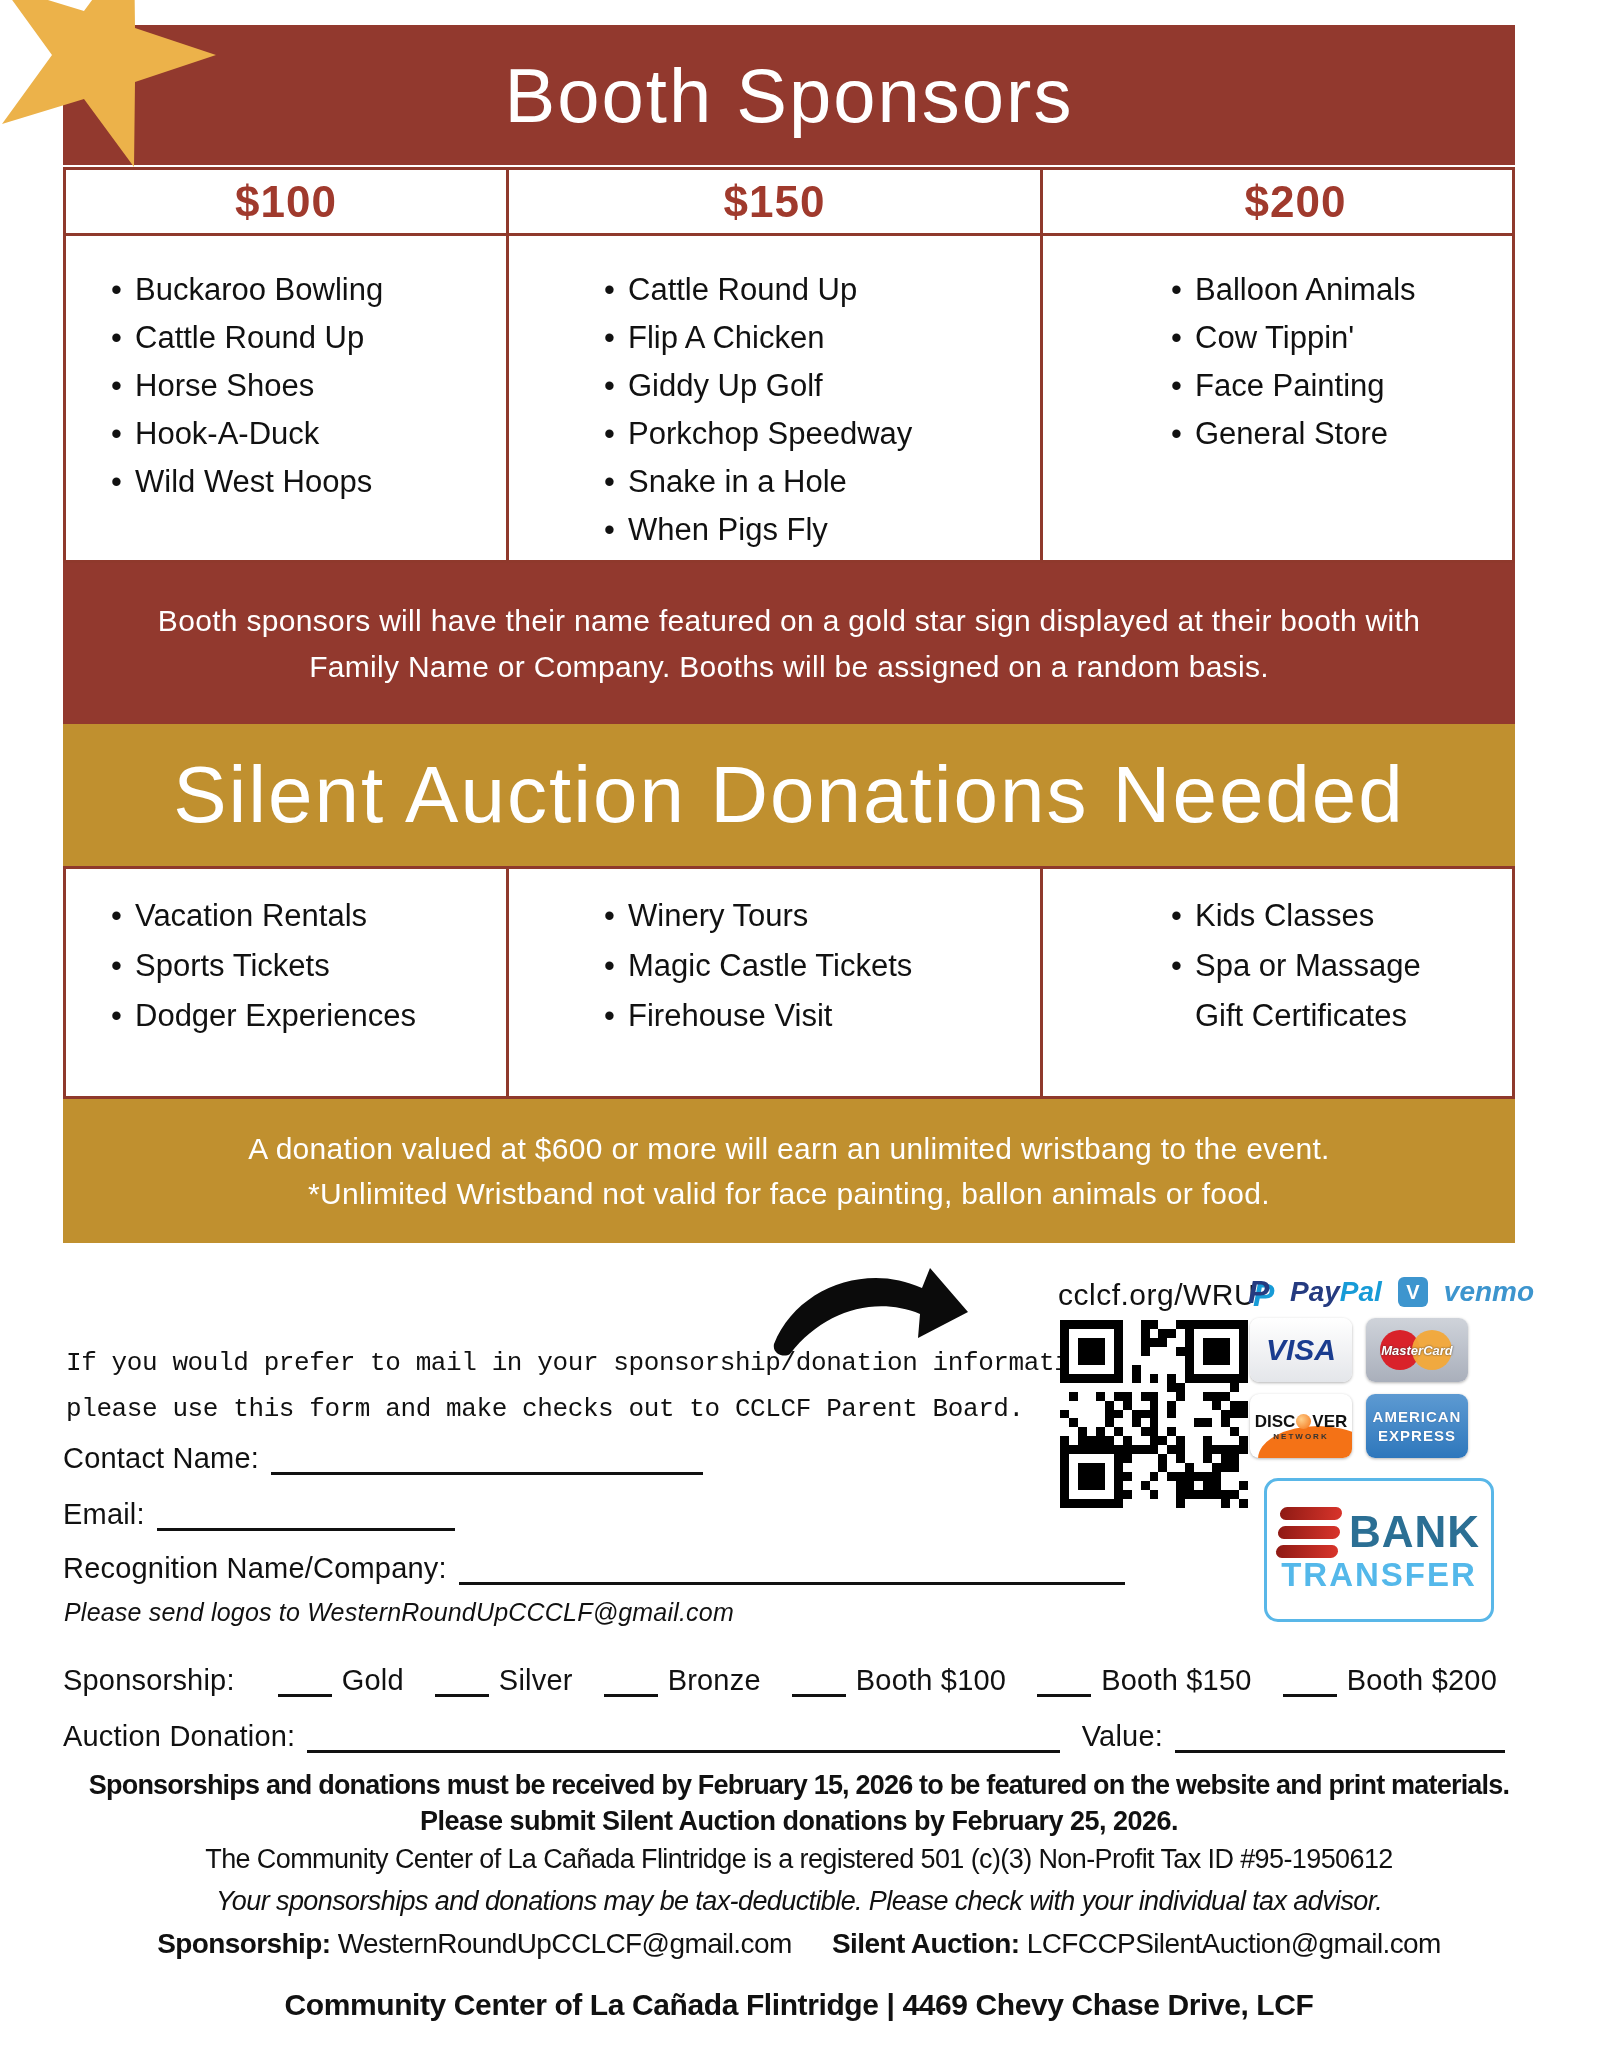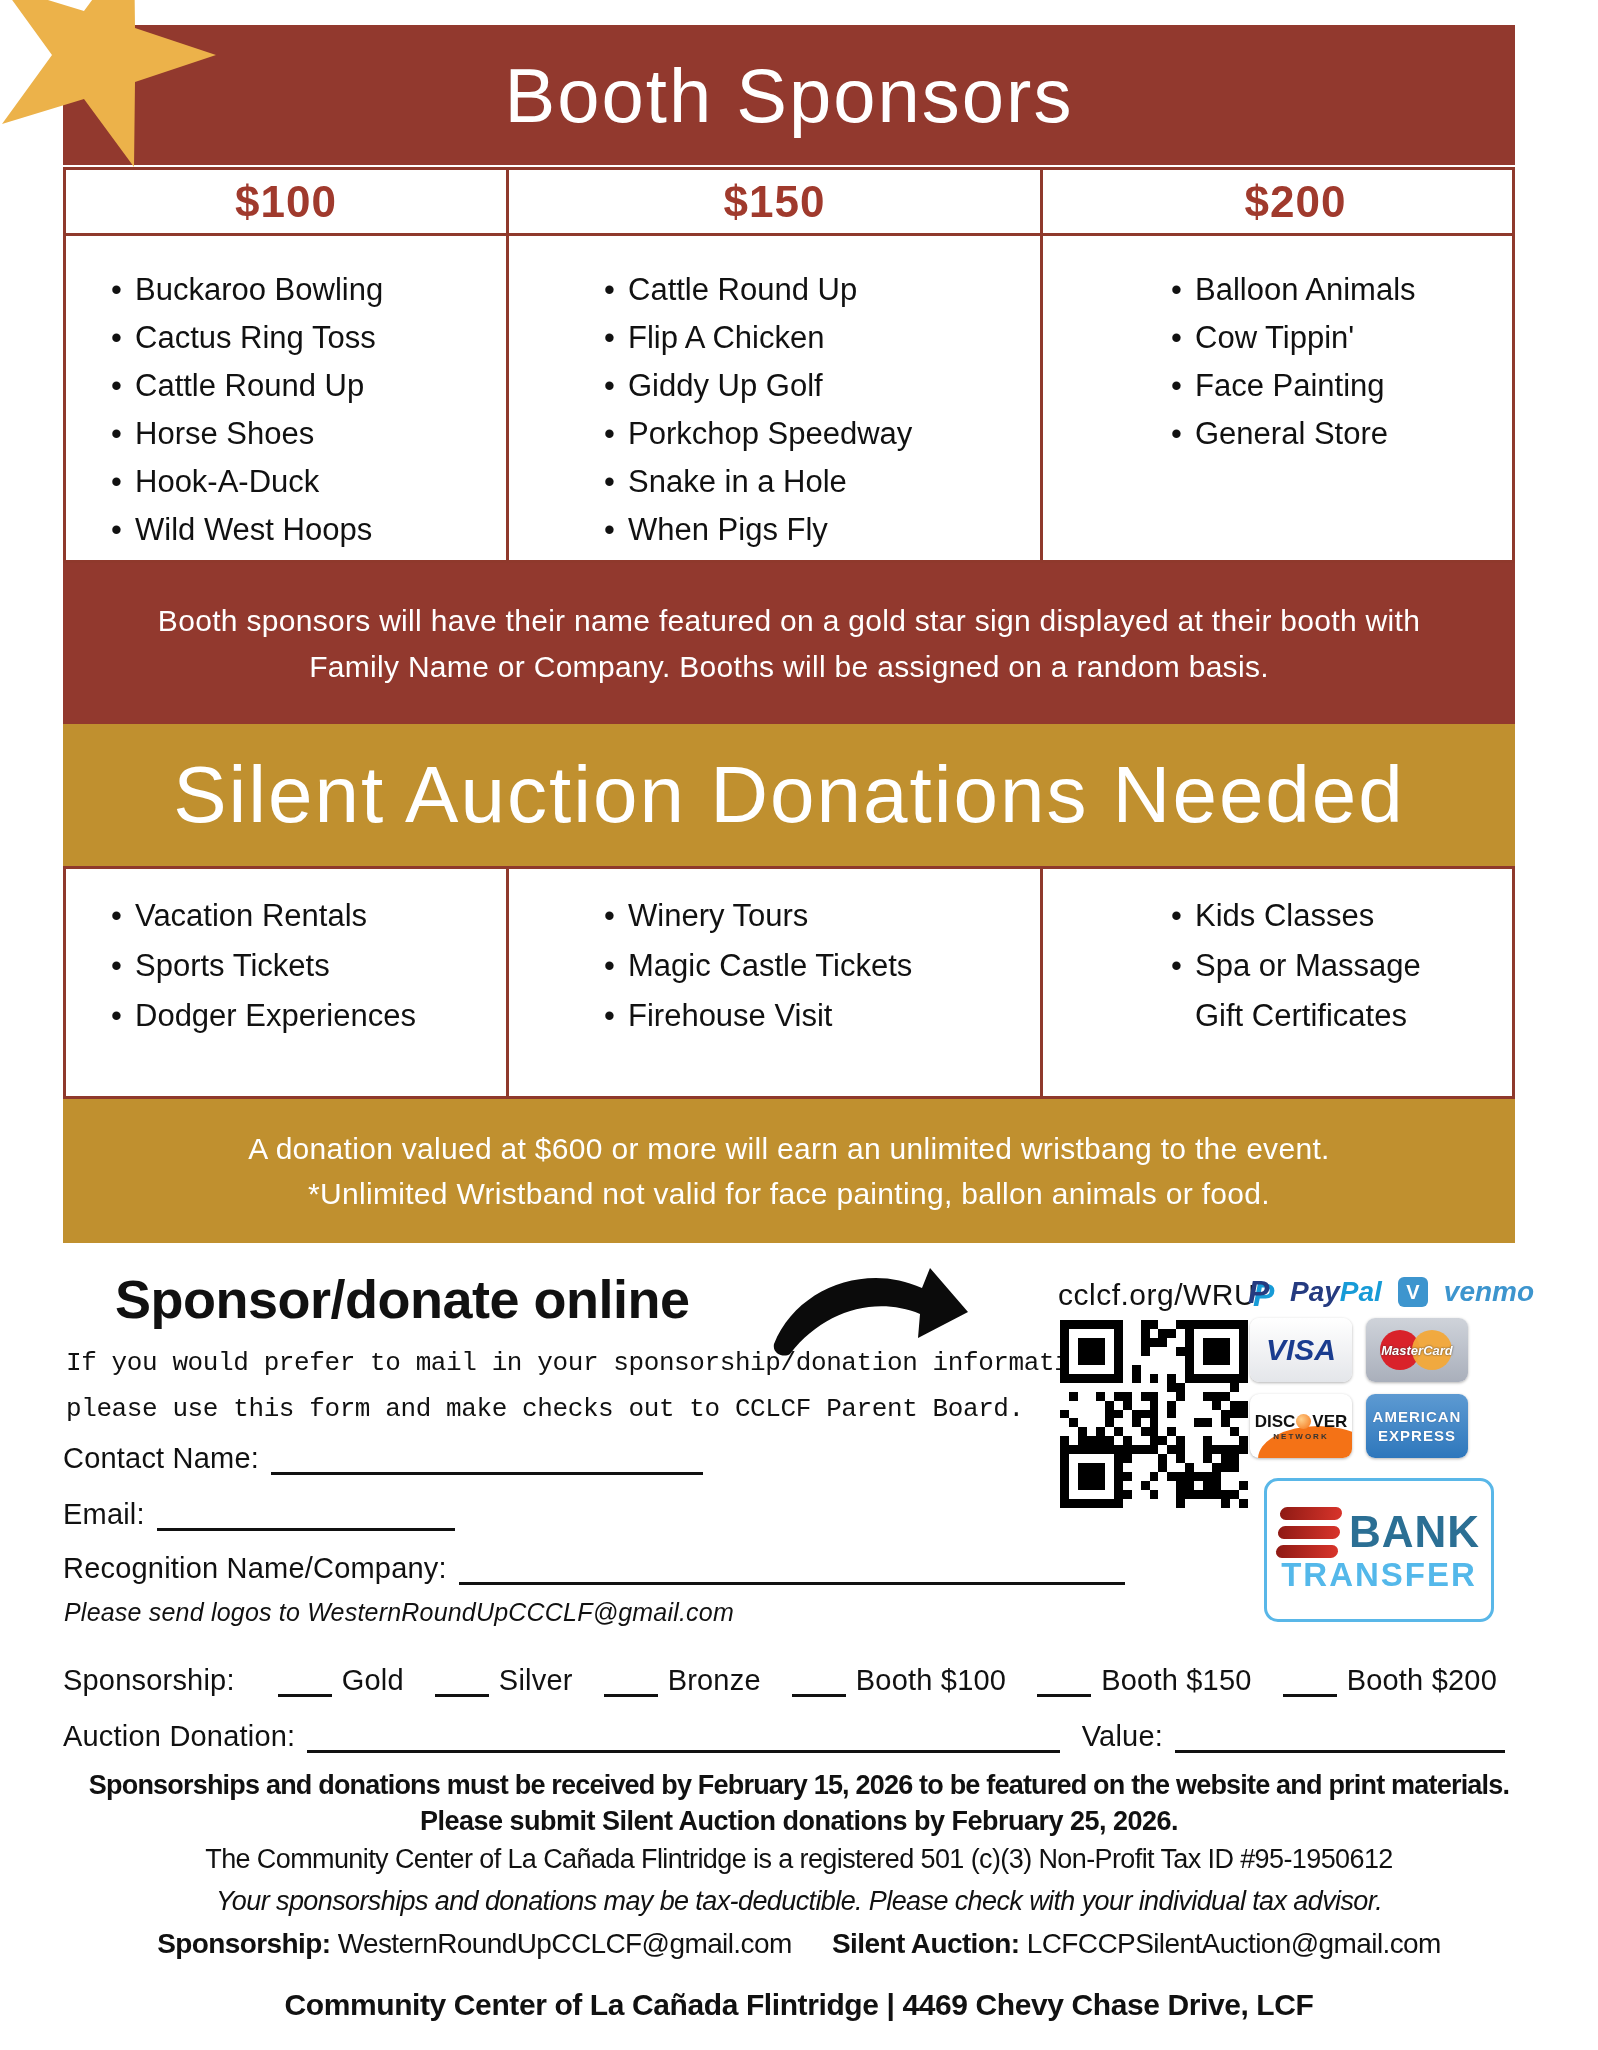--- a/index.html
+++ b/index.html
@@ -163,21 +163,20 @@
           <span class="price">$150</span>
         </div>
       <div class="c3 hd">
           <span class="price">$200</span>
         </div>
     </div>
     <div class="tier-body">
       <div class="c1">
         <ul class="blist">
           <li>Buckaroo Bowling</li>
-          <li>Cactus Ring Toss</li>
           <li>Cattle Round Up</li>
           <li>Horse Shoes</li>
           <li>Hook-A-Duck</li>
           <li>Wild West Hoops</li>
         </ul>
       </div>
       <div class="c2">
         <ul class="blist">
           <li>Cattle Round Up</li>
           <li>Flip A Chicken</li>
@@ -222,21 +221,20 @@
       <ul class="blist">
         <li>Kids Classes</li>
         <li>Spa or Massage Gift Certificates</li>
       </ul>
     </div>
   </div>
 
   <div class="gold-note">A donation valued at $600 or more will earn an unlimited wristbang to the event.
 *Unlimited Wristband not valid for face painting, ballon animals or food.</div>
 
-  <div class="online-heading">Sponsor/donate online</div>
 
   <div class="arrow-wrap">
     <svg width="205" height="105" viewBox="0 0 205 105">
       <path fill="#0b0b0b" d="M6,82 C28,26 98,0 154,26 L162,6 L200,50 L150,76 L152,52 C108,34 56,48 22,92 C16,96 4,92 6,82 Z"></path>
     </svg>
   </div>
 
   <div class="online-body">If you would prefer to mail in your sponsorship/donation information,
 please use this form and make checks out to CCLCF Parent Board.</div>
 

